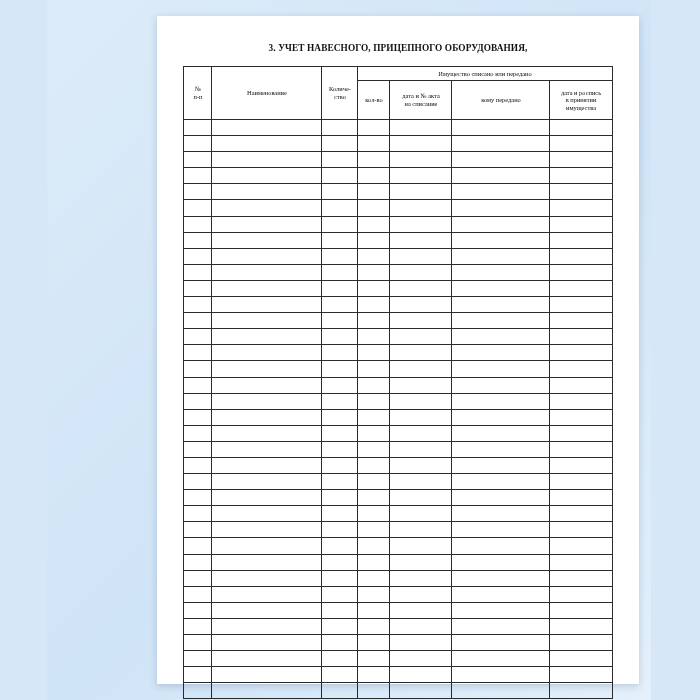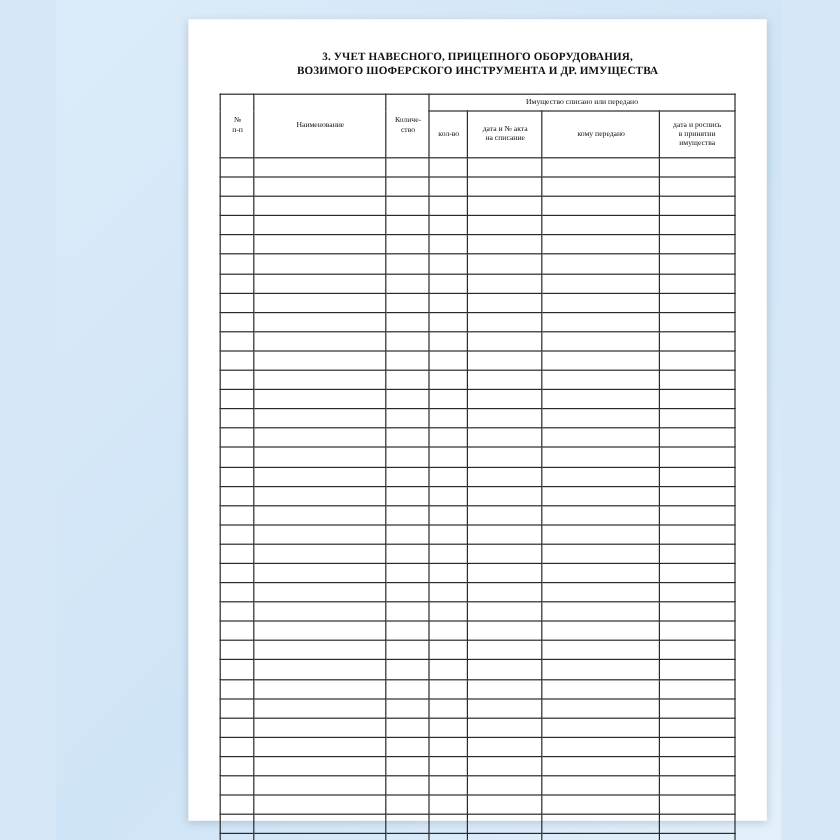--- a/index.html
+++ b/index.html
@@ -75,21 +75,20 @@
   .nowrap { white-space: nowrap; }
 </style>
 </head>
 <body>
 
 <div id="page-wrap">
   <div class="sheet">
 
     <div class="doc-title">
       <span>3. УЧЕТ НАВЕСНОГО, ПРИЦЕПНОГО ОБОРУДОВАНИЯ,</span>
-      <span class="line2">ВОЗИМОГО ШОФЕРСКОГО ИНСТРУМЕНТА И ДР. ИМУЩЕСТВА</span>
     </div>
 
     <table class="reg">
       <colgroup>
         <col class="c-num">
           <col class="c-name">
           <col class="c-qty">
         <col class="c-kolvo">
           <col class="c-act">
           <col class="c-komu">

